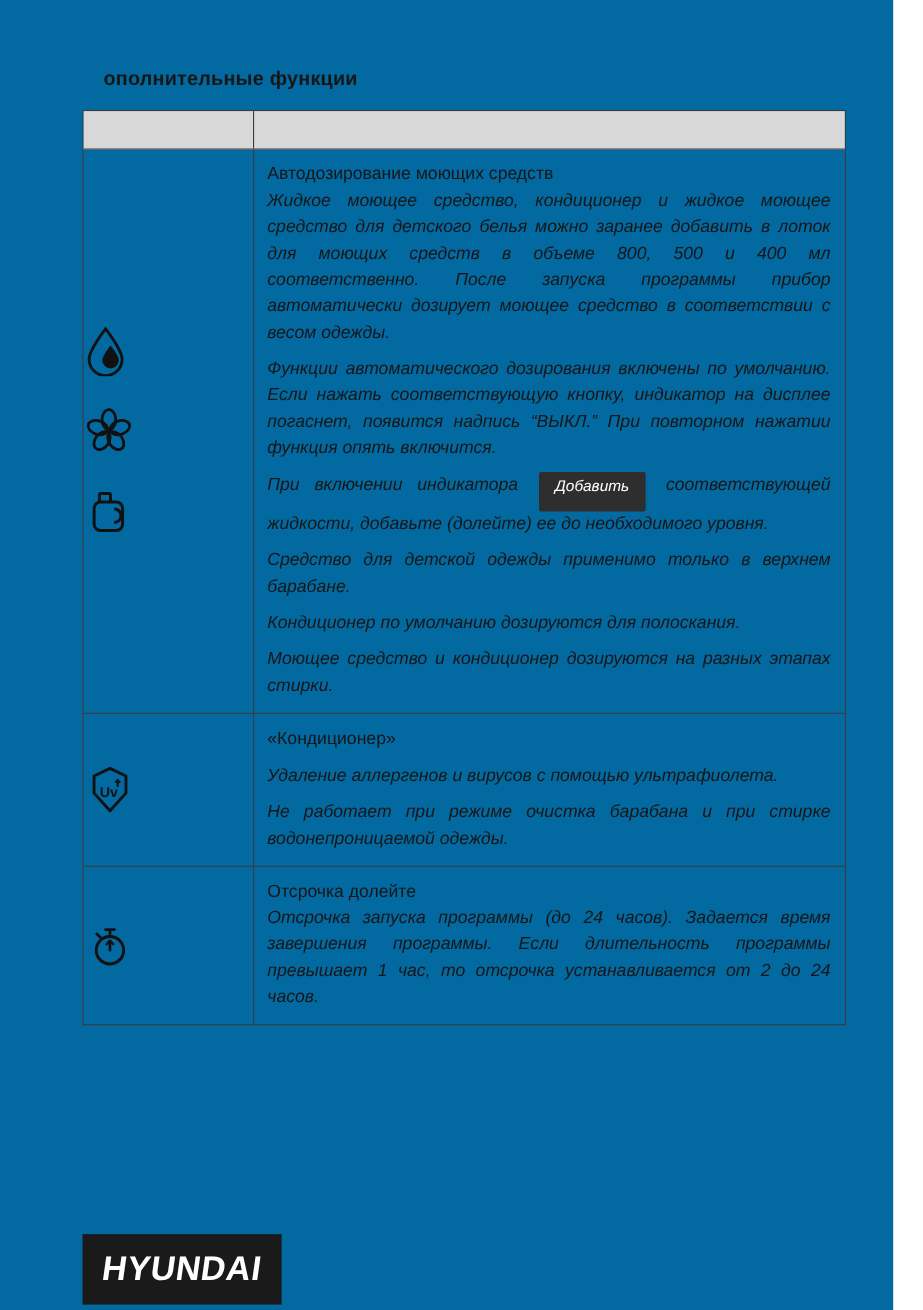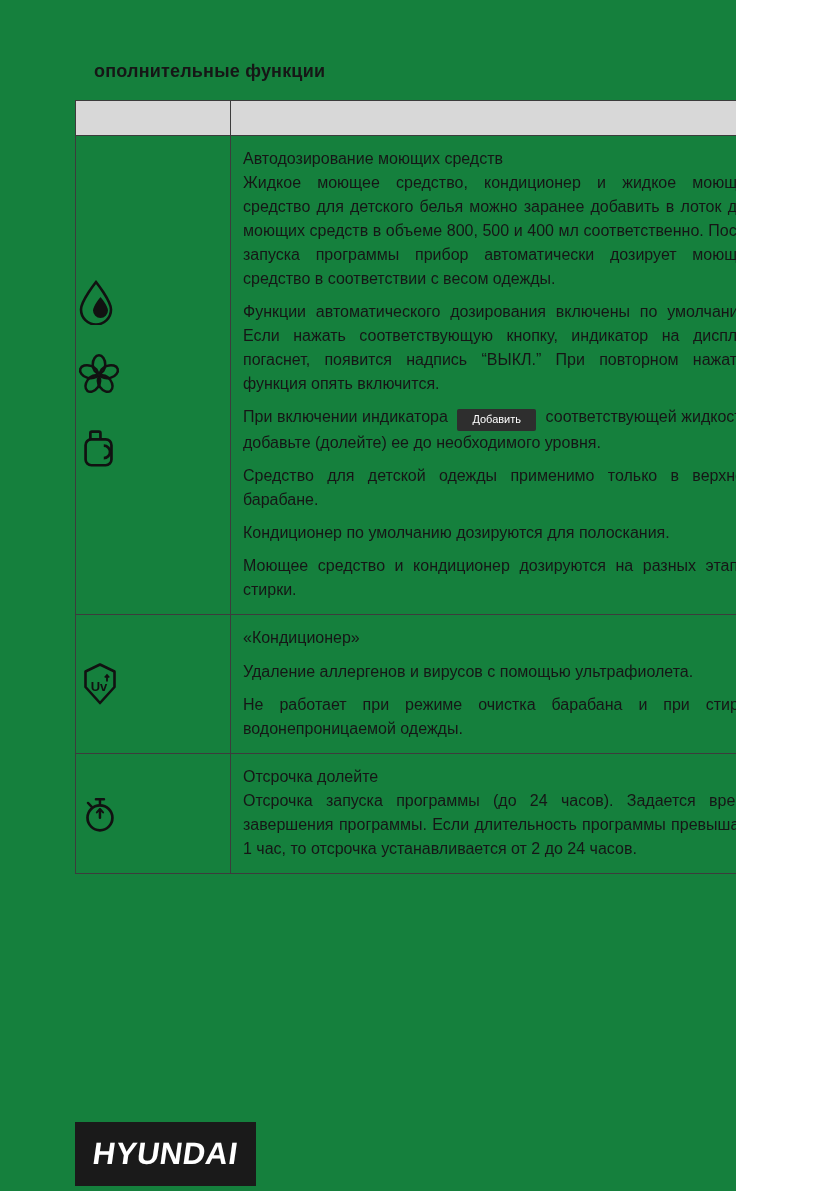--- a/index.html
+++ b/index.html
@@ -1,20 +1,20 @@
 <!DOCTYPE html>
 <html><head>
 <meta charset="utf-8">
 <style>
   html, body { margin:0; padding:0; background:#ffffff; }
   .page {
     position: relative;
-    width: 736px;
+    width: 812px;
     height: 1191px;
-    background: #15803d;
+    background: #0369a1;
     font-family: "Liberation Sans", sans-serif;
     color: #161616;
     overflow: hidden;
   }
   .doc-heading {
     position: absolute;
     left: 94px;
     top: 61px;
     font-size: 18px;
     font-weight: bold;
@@ -49,29 +49,29 @@
   }
   .text-cell {
     flex: 1;
     padding: 11px 13px 12px 12px;
     font-size: 16px;
     line-height: 1.5;
     text-align: justify;
   }
   .row-title { font-weight: normal; text-align: left; }
   .row-title.gap-after { margin-bottom: 10px; }
-  .text-cell p { margin: 0 0 9px 0; }
+  .text-cell p { margin: 0 0 9px 0; font-style: italic; }
   .text-cell p:last-child { margin-bottom: 0; }
   .add-badge {
     display: inline-block;
     background: #2e2e2e;
     color: #ffffff;
-    font-size: 11px;
+    font-size: 14px;
     line-height: 1;
-    padding: 5px 15px 6px;
+    padding: 5px 15px 17px;
     margin: 0 5px;
     vertical-align: -1px;
     border-radius: 2px;
     white-space: nowrap;
   }
   .logo-box {
     position: absolute;
     left: 75px;
     top: 1122px;
     width: 181px;

